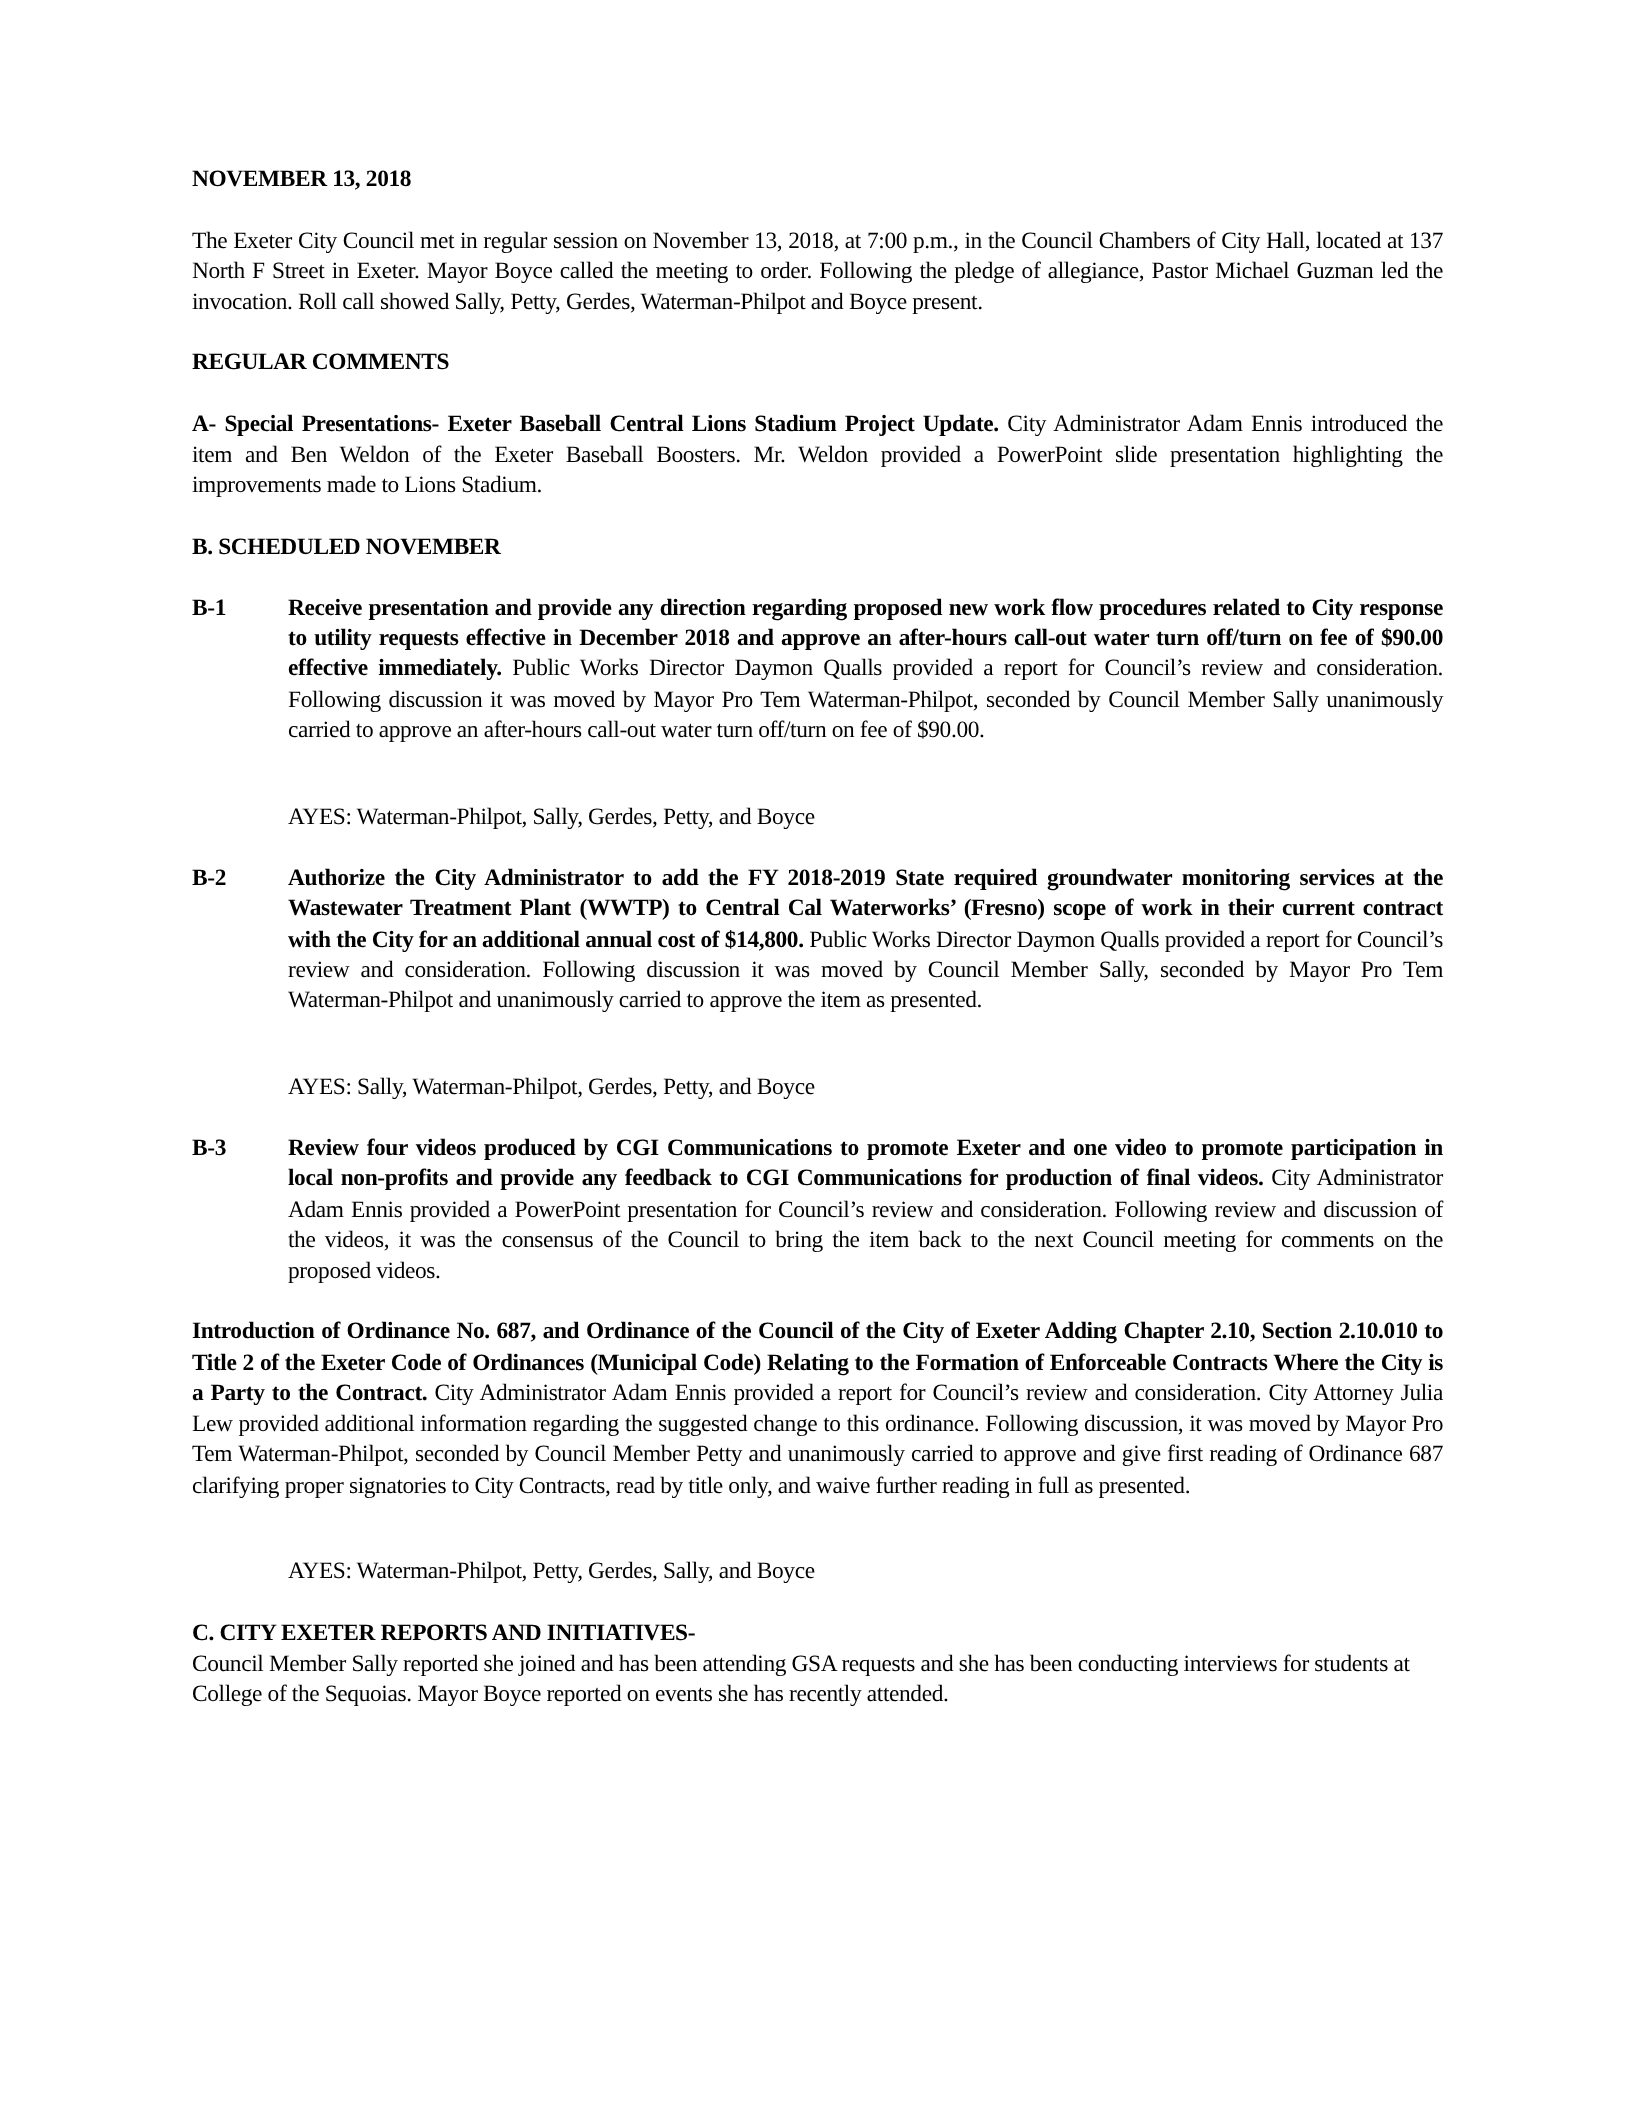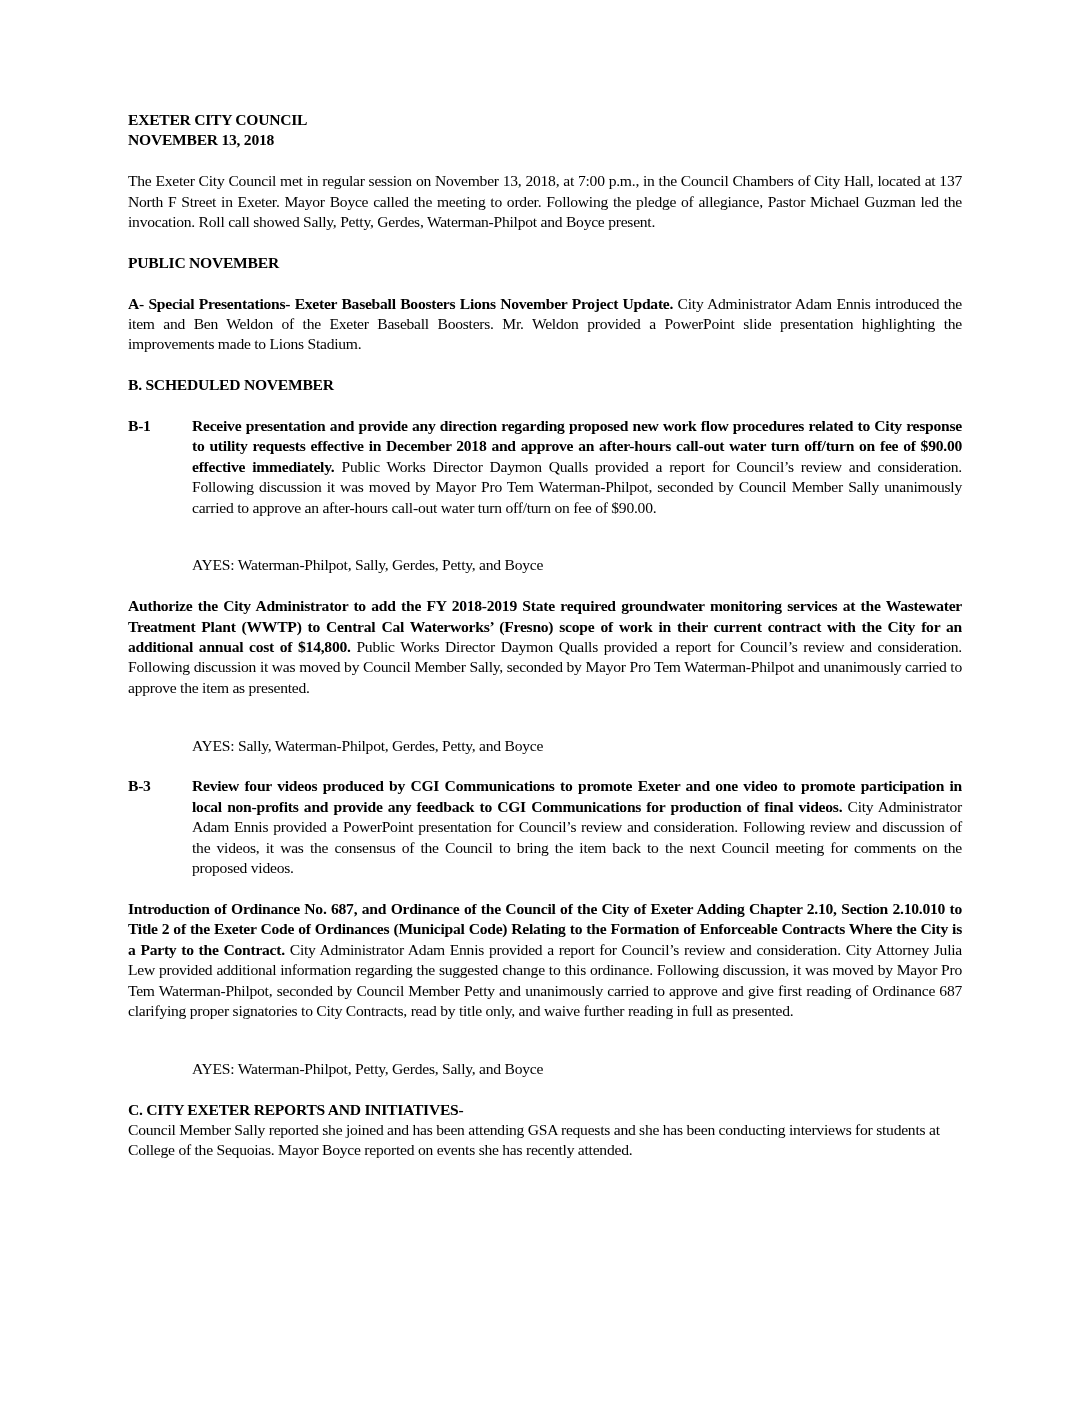--- a/index.html
+++ b/index.html
@@ -18,45 +18,45 @@
   .item { display: flex; }
   .item .num { width: 64px; flex: none; font-weight: bold; }
   .item .body { flex: 1; text-align: justify; }
   .ayes { margin-left: 64px; margin-top: 17px; }
 </style>
 </head>
 <body>
 
 <div class="page">
 
-  <p class="hdr">EXETER CITY COUNCIL</p>
   <p class="hdr">NOVEMBER 13, 2018</p>
   <div class="gap"></div>
 
   <p class="just">The Exeter City Council met in regular session on November 13, 2018, at 7:00 p.m., in the Council Chambers of City Hall, located at 137 North F Street in Exeter.  Mayor Boyce called the meeting to order.  Following the pledge of allegiance, Pastor Michael Guzman led the invocation.  Roll call showed Sally, Petty, Gerdes, Waterman-Philpot and Boyce present.</p>
   <div class="gap"></div>
 
-  <p class="hdr">PUBLIC NOVEMBER</p>
+  <p class="hdr">REGULAR COMMENTS</p>
   <div class="gap"></div>
 
-  <p class="just"><span class="b">A- Special Presentations-  Exeter Baseball Boosters Lions November Project Update.</span><span>  City Administrator Adam Ennis introduced the item and Ben Weldon of the Exeter Baseball Boosters.  Mr. Weldon provided a PowerPoint slide presentation highlighting the improvements made to Lions Stadium.</span></p>
+  <p class="just"><span class="b">A- Special Presentations-  Exeter Baseball Central Lions Stadium Project Update.</span><span>  City Administrator Adam Ennis introduced the item and Ben Weldon of the Exeter Baseball Boosters.  Mr. Weldon provided a PowerPoint slide presentation highlighting the improvements made to Lions Stadium.</span></p>
   <div class="gap"></div>
 
   <p class="hdr">B.  SCHEDULED NOVEMBER</p>
   <div class="gap"></div>
 
   <div class="item">
     <span class="num">B-1</span>
     <p class="body"><span class="b">Receive presentation and provide any direction regarding proposed new work flow procedures related to City response to utility requests effective in December 2018 and approve an after-hours call-out water turn off/turn on fee of $90.00 effective immediately.</span><span>  Public Works Director Daymon Qualls provided a report for Council’s review and consideration.  Following discussion it was moved by Mayor Pro Tem Waterman-Philpot, seconded by Council Member Sally unanimously carried to approve an after-hours call-out water turn off/turn on fee of $90.00.</span></p>
   </div>
   <div class="gap"></div>
   <p class="ayes">AYES: Waterman-Philpot, Sally, Gerdes, Petty, and Boyce</p>
   <div class="gap"></div>
 
   <div class="item">
+    <span class="num">B-2</span>
     <p class="body"><span class="b">Authorize the City Administrator to add the FY 2018-2019 State required groundwater monitoring services at the Wastewater Treatment Plant (WWTP) to Central Cal Waterworks’ (Fresno) scope of work in their current contract with the City for an additional annual cost of $14,800.</span><span> Public Works Director Daymon Qualls provided a report for Council’s review and consideration.  Following discussion it was moved by Council Member Sally, seconded by Mayor Pro Tem Waterman-Philpot and unanimously carried to approve the item as presented.</span></p>
   </div>
   <div class="gap"></div>
   <p class="ayes">AYES:  Sally, Waterman-Philpot, Gerdes, Petty, and Boyce</p>
   <div class="gap"></div>
 
   <div class="item">
     <span class="num">B-3</span>
     <p class="body"><span class="b">Review four videos produced by CGI Communications to promote Exeter and one video to promote participation in local non-profits and provide any feedback to CGI Communications for production of final videos.</span><span>  City Administrator Adam Ennis provided a PowerPoint presentation for Council’s review and consideration. Following review and discussion of the videos, it was the consensus of the Council to bring the item back to the next Council meeting for comments on the proposed videos.</span></p>
   </div>

